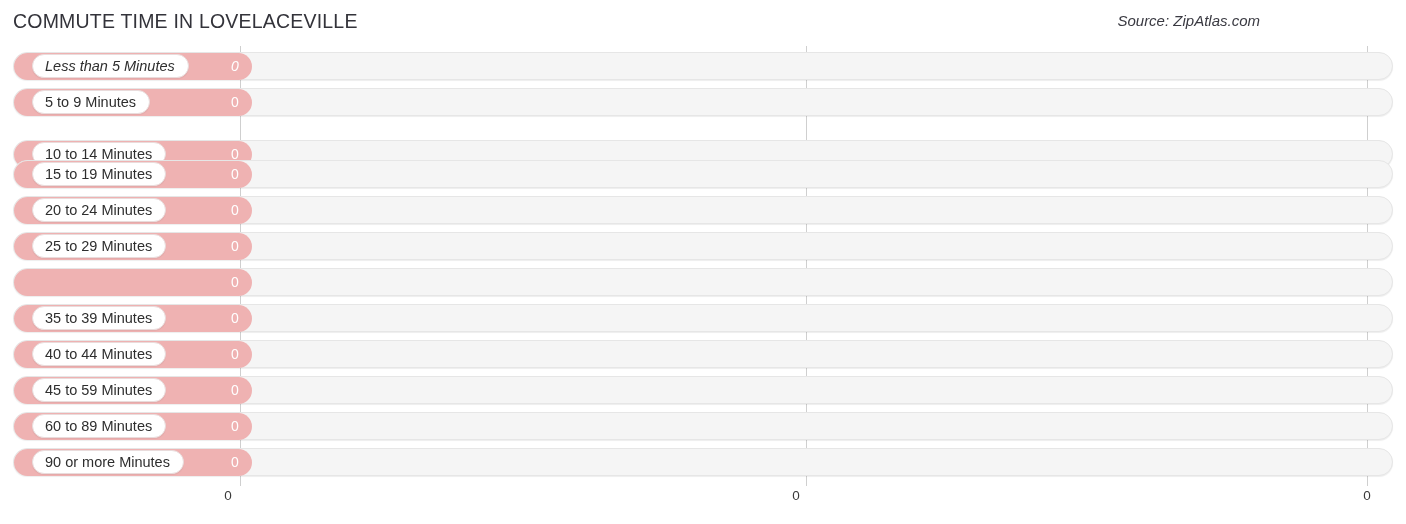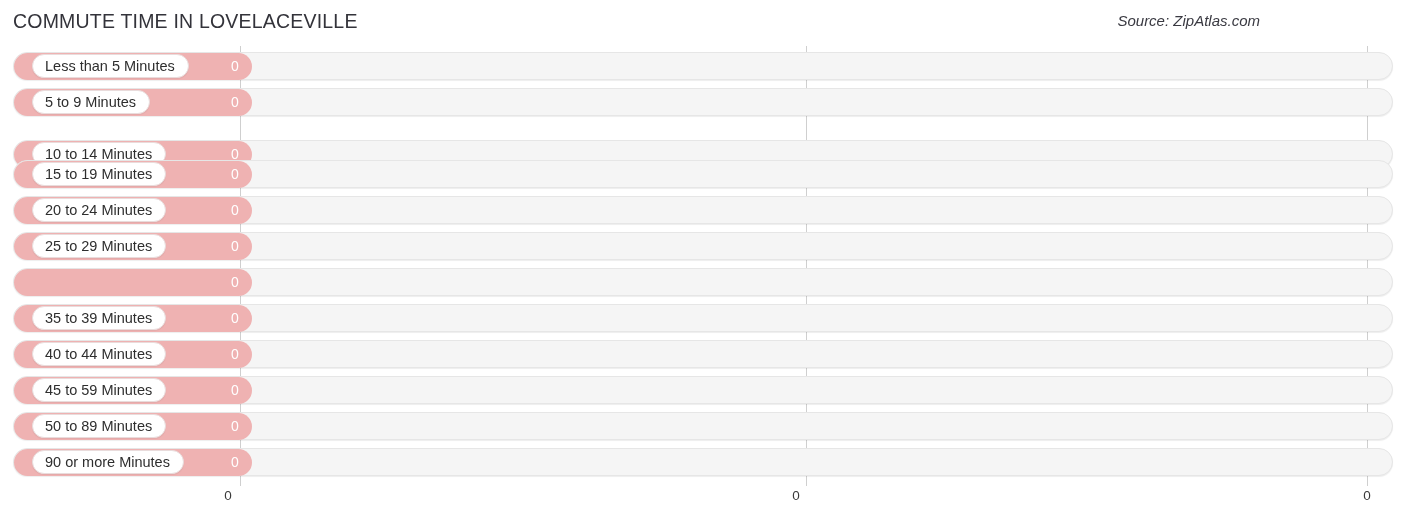--- a/index.html
+++ b/index.html
@@ -151,21 +151,21 @@
   <div id="chart-source">Source: ZipAtlas.com</div>
 </div>
 
 <div id="plot-area">
   <div id="gridlines">
       <div class="gridline" style="left: 240px; background: rgb(207, 207, 207);"></div>
       <div class="gridline" style="left: 806px; background: rgb(207, 207, 207);"></div>
       <div class="gridline" style="left: 1367px; background: rgb(207, 207, 207);"></div>
     </div>
   <div id="rows">
-      <div class="bar-row" style="top: 2px;">
+      <div class="bar-row" style="top: 2px; font-style: italic;">
         <div class="row-track" style="background: rgb(245, 245, 245);"></div>
         <div class="row-bar" style="width: 238px; background: rgb(239, 178, 178);"></div>
         <div class="row-label-pill">
           <span class="row-label-text">Less than 5 Minutes</span>
         </div>
         <div class="row-value" style="left: 220px; color: rgb(255, 255, 255);">0</div>
       </div>
       <div class="bar-row" style="top: 38px;">
         <div class="row-track" style="background: rgb(245, 245, 245);"></div>
         <div class="row-bar" style="width: 238px; background: rgb(239, 178, 178);"></div>
@@ -232,21 +232,21 @@
         <div class="row-bar" style="width: 238px; background: rgb(239, 178, 178);"></div>
         <div class="row-label-pill">
           <span class="row-label-text">45 to 59 Minutes</span>
         </div>
         <div class="row-value" style="left: 220px; color: rgb(255, 255, 255);">0</div>
       </div>
       <div class="bar-row" style="top: 362px;">
         <div class="row-track" style="background: rgb(245, 245, 245);"></div>
         <div class="row-bar" style="width: 238px; background: rgb(239, 178, 178);"></div>
         <div class="row-label-pill">
-          <span class="row-label-text">50 to 89 Minutes</span>
+          <span class="row-label-text">60 to 89 Minutes</span>
         </div>
         <div class="row-value" style="left: 220px; color: rgb(255, 255, 255);">0</div>
       </div>
       <div class="bar-row" style="top: 398px;">
         <div class="row-track" style="background: rgb(245, 245, 245);"></div>
         <div class="row-bar" style="width: 238px; background: rgb(239, 178, 178);"></div>
         <div class="row-label-pill">
           <span class="row-label-text">90 or more Minutes</span>
         </div>
         <div class="row-value" style="left: 220px; color: rgb(255, 255, 255);">0</div>

